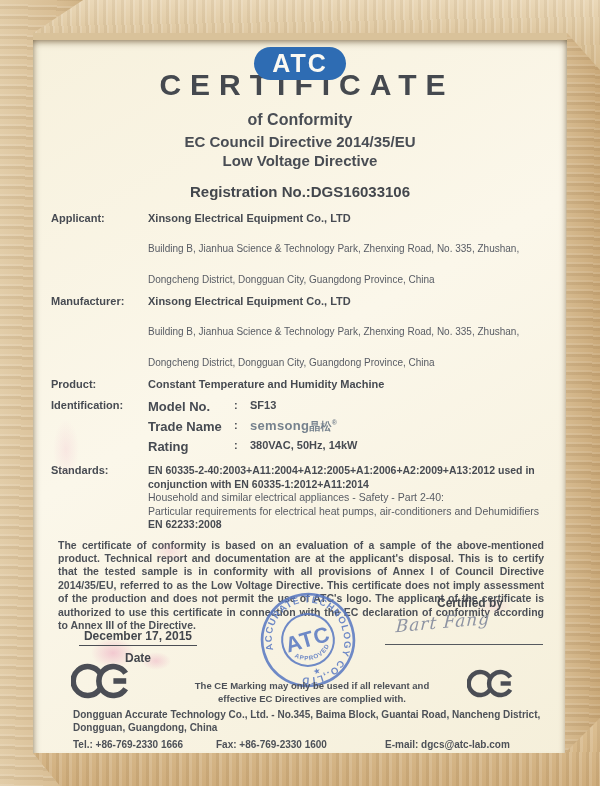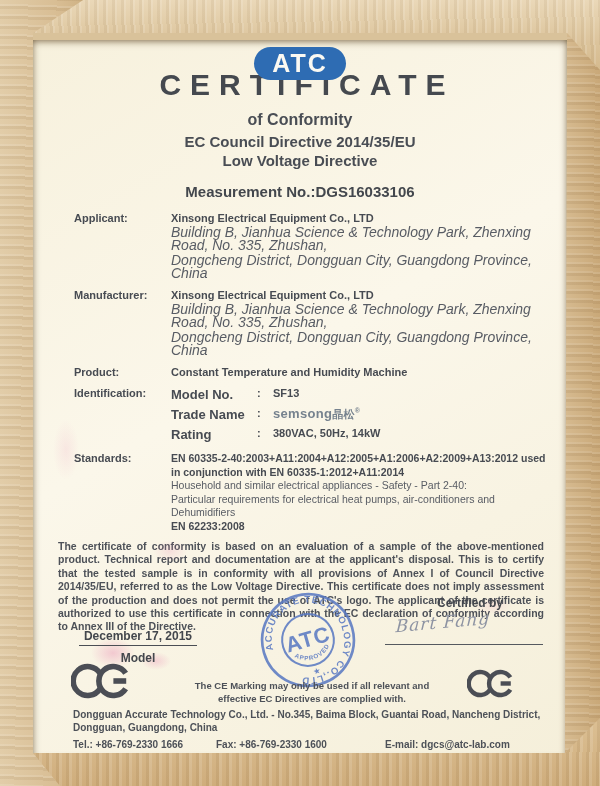--- a/index.html
+++ b/index.html
@@ -41,25 +41,25 @@
     background:#2e6cb3;border-radius:17px;display:flex;align-items:center;justify-content:center;}
   .atc-pill span{color:#fbf9f2;font-size:25px;font-weight:bold;letter-spacing:2px;line-height:1;}
   .title{position:relative;z-index:1;margin-top:-12px;text-align:center;
     font-size:30px;font-weight:bold;letter-spacing:9px;padding-left:14px;color:#45494f;}
   .subtitle{margin-top:9px;text-align:center;font-size:16px;font-weight:bold;color:#494d54;}
   .directive{margin-top:4px;text-align:center;font-size:15px;font-weight:bold;line-height:18px;color:#494d54;}
   .directive + .directive{margin-top:1px;}
   .registration{margin-top:13px;text-align:center;font-size:15px;font-weight:bold;color:#43474d;}
   
   .rows{margin-top:12px;}
-  .row{display:flex;padding:0 10px 0 41px;margin-bottom:9px;}
+  .row{display:flex;padding:0 10px 0 18px;margin-bottom:9px;}
   .row .label{width:97px;flex-shrink:0;font-size:11px;font-weight:bold;color:#474b52;}
   .row .content{flex:1;max-width:402px;}
   .name{font-size:11px;font-weight:bold;color:#474b52;}
-  .addr{font-size:14px;line-height:13px;margin-top:2px;color:#585c64;font-style:italic;}
+  .addr{font-size:10px;line-height:13px;margin-top:18px;color:#585c64;}
   .value-bold{font-size:11px;font-weight:bold;color:#474b52;}
   .id-row{display:flex;margin-bottom:5px;}
   .id-name{width:86px;font-size:13px;font-weight:bold;color:#474b52;}
   .id-colon{width:16px;font-size:11px;font-weight:bold;color:#474b52;}
   .id-val{font-size:11px;font-weight:bold;color:#474b52;}
   .brand{color:#76828e;font-size:13px;font-weight:bold;letter-spacing:.3px;line-height:1;}
   .brand .brand-cjk{font-size:11px;}
   .brand sup{font-size:7px;vertical-align:super;}
   .std-line{font-size:10.5px;line-height:13.5px;color:#585c64;}
   .std-line.bold{font-weight:bold;color:#474b52;}
@@ -102,21 +102,21 @@
     <div class="stain" style="left:440px;top:558px;width:40px;height:16px;background:radial-gradient(closest-side,rgba(232,140,180,.18),rgba(232,140,180,0));"></div>
     <div class="stain" style="left:20px;top:380px;width:26px;height:60px;background:radial-gradient(closest-side,rgba(232,140,180,.15),rgba(232,140,180,0));"></div>
 
     <div class="atc-pill">
       <span>ATC</span>
     </div>
     <div class="title">CERTIFICATE</div>
     <div class="subtitle">of Conformity</div>
     <div class="directive">EC Council Directive 2014/35/EU</div>
     <div class="directive">Low Voltage Directive</div>
-    <div class="registration">Measurement No.:DGS16033106</div>
+    <div class="registration">Registration No.:DGS16033106</div>
 
     <div class="rows">
       <div class="row">
         <div class="label">Applicant:</div>
         <div class="content">
           <div class="name">Xinsong Electrical Equipment Co., LTD</div>
           <div class="addr">Building B, Jianhua Science &amp; Technology Park, Zhenxing Road, No. 335, Zhushan,</div>
           <div class="addr">Dongcheng District, Dongguan City, Guangdong Province, China</div>
         </div>
       </div>
@@ -166,21 +166,21 @@
     </div>
 
     <p class="statement">The certificate of conformity is based on an evaluation of a sample of the above-mentioned product. Technical report and documentation are at the applicant's disposal. This is to certify that the tested sample is in conformity with all provisions of Annex I of Council Directive 2014/35/EU, referred to as the Low Voltage Directive. This certificate does not imply assessment of the production and does not permit the use of ATC's logo. The applicant of the certificate is authorized to use this certificate in connection with the EC declaration of conformity according to Annex III of the Directive.</p>
 
     <div class="certified-label">Certified by</div>
     <div class="signature">Bart Fang</div>
     <div class="sig-line"></div>
 
     <div class="date-block">
       <div><span class="date-value">December 17, 2015</span></div>
-      <div class="date-label">Model</div>
+      <div class="date-label">Date</div>
     </div>
 
     <svg class="stamp" viewBox="0 0 120 120">
       <g transform="rotate(-16 60 60)">
         <circle cx="60" cy="60" r="55" fill="none" stroke="#5c7bc3" stroke-width="3.2"></circle>
         <circle cx="60" cy="60" r="31" fill="none" stroke="#5c7bc3" stroke-width="2.4"></circle>
         <path id="ringPath" d="M 17,60 A 43,43 0 1 1 102.9,60 A 43,43 0 1 1 17,60" fill="none"></path>
         <text font-size="11.5" font-weight="bold" fill="#5c7bc3" letter-spacing="1.2" font-family="Liberation Sans, sans-serif">
           <textPath href="#ringPath" xlink:href="#ringPath" startOffset="0">ACCURATE TECHNOLOGY CO.,LTD</textPath>
         </text>

